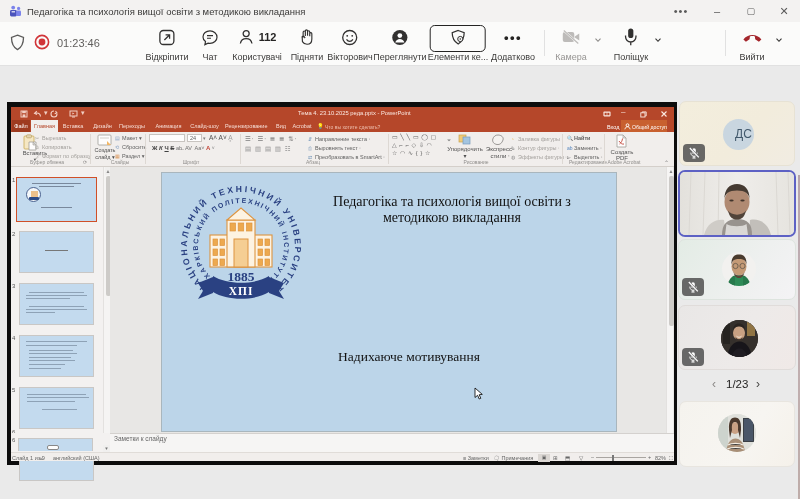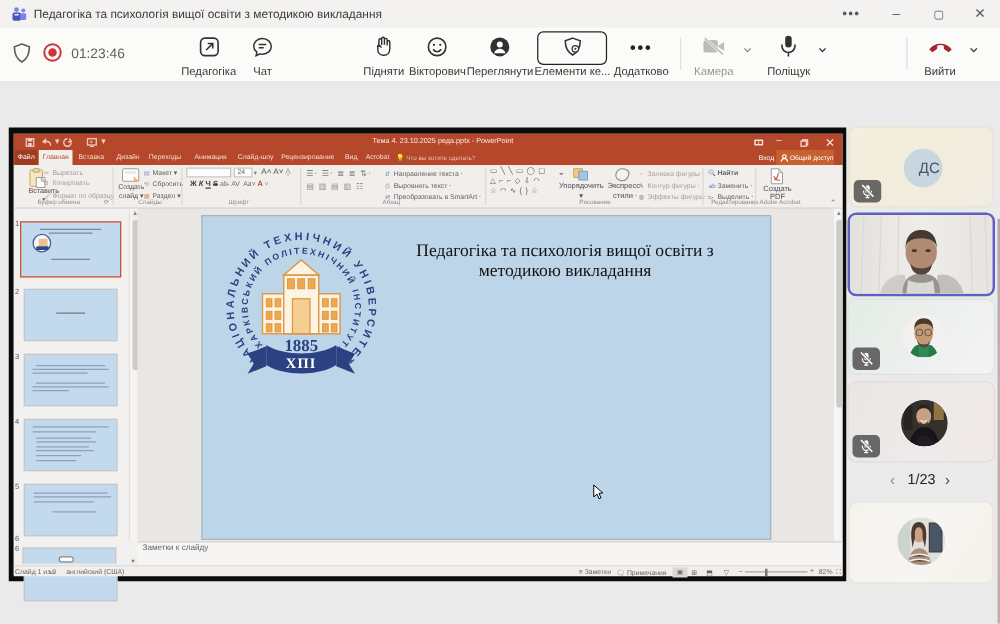--- a/index.html
+++ b/index.html
@@ -71,30 +71,40 @@
     </svg>
   <div style="position:absolute;left:57px;top:15px;font-size:11px;color:#605e5c;">01:23:46</div>
 
   <div class="tbtn" style="left:167px;">
       <div class="ic">
         <svg width="19" height="19" viewBox="0 0 19 19">
           <rect x="2.5" y="2.5" width="14" height="14" rx="3.5" fill="none" stroke="#323130" stroke-width="1.3"></rect>
           <path d="M7 12 L12 7 M8.2 6.8 H12.2 V10.8" fill="none" stroke="#323130" stroke-width="1.3"></path>
         </svg>
       </div>
-      <div class="lb">Педагогіка</div>
+      <div class="lb">Відкріпити</div>
     </div>
   <div class="tbtn" style="left:210px;">
       <div class="ic">
         <svg width="19" height="19" viewBox="0 0 19 19">
           <path d="M9.5 2.8 c-3.9 0 -7 2.7 -7 6.1 c0 1.9 1 3.6 2.5 4.7 l-.6 3 l3.2-1.5 c.6 .15 1.2 .2 1.9 .2 c3.9 0 7-2.7 7-6.1 s-3.1-6.4 -7-6.4z" fill="none" stroke="#323130" stroke-width="1.2"></path>
           <path d="M6.5 7.6 h6 M6.5 10.2 h4" stroke="#323130" stroke-width="1.1"></path>
         </svg>
       </div>
       <div class="lb">Чат</div>
+    </div>
+  <div class="tbtn" style="left:257px;">
+      <div class="ic">
+        <svg width="18" height="18" viewBox="0 0 18 18" style="margin-right:3px">
+          <circle cx="9" cy="5.6" r="3" fill="none" stroke="#323130" stroke-width="1.3"></circle>
+          <path d="M3.2 15.5 c.6-3.2 2.9-4.9 5.8-4.9 s5.2 1.7 5.8 4.9" fill="none" stroke="#323130" stroke-width="1.3"></path>
+        </svg>
+        <b style="font-size:11px;color:#252423;">112</b>
+      </div>
+      <div class="lb">Користувачі</div>
     </div>
   <div class="tbtn" style="left:307px;">
       <div class="ic">
         <svg width="18" height="18" viewBox="0 0 18 18">
           <path d="M5.5 9.5 V4.2 c0-1.6 2.2-1.6 2.2 0 V8 M7.7 7.8 V3 c0-1.6 2.2-1.6 2.2 0 v4.8 M9.9 7.8 V3.9 c0-1.6 2.2-1.6 2.2 0 v4 M12.1 8.3 v-2.6 c0-1.5 2.1-1.5 2.1 0 v5.2 c0 3.2-1.9 5.3-4.8 5.3 c-2.4 0-3.6-.9-4.6-2.6 L4.6 9.9 c-.8-1.3 1-2.4 1.9-1.2 l1 1.4" fill="none" stroke="#323130" stroke-width="1.15"></path>
         </svg>
       </div>
       <div class="lb">Підняти</div>
     </div>
   <div class="tbtn" style="left:350px;">
@@ -359,20 +369,21 @@
           <div class="tnum" style="top:262px;">6</div>
           <div class="thumb" style="left:8px;top:272px;width:75px;height:42px;"></div>
         </div>
         <div id="thumbscroll">
             <div style="position:absolute;left:1px;top:0;width:6px;height:8px;background:#f0efee;text-align:center;font-size:5px;color:#888;line-height:8px;">▲</div>
             <div style="position:absolute;left:1.5px;top:9px;width:5px;height:120px;background:#cdcbc8;border-radius:2px;"></div>
           </div>
         <div id="editor">
           <div id="slide">
             <div style="position:absolute;left:140px;top:20.5px;width:300px;text-align:center;font-family:'Liberation Serif',serif;font-size:14px;line-height:16px;color:#111;">Педагогіка та психологія вищої освіти з методикою викладання</div>
+            <div style="position:absolute;left:137px;top:176px;width:220px;text-align:center;font-family:'Liberation Serif',serif;font-size:13.5px;color:#111;">Надихаюче мотивування</div>
             <svg style="position:absolute;left:14px;top:8px" width="130" height="130" viewBox="0 0 130 130">
               <defs>
                 <path id="octop" d="M 38 111.77 A 54 54 0 1 1 92 111.77"></path>
                 <path id="ic2" d="M 43.5 102.2 A 43 43 0 1 1 86.5 102.2"></path>
               </defs>
               <text font-family="Liberation Sans" font-size="8.6" font-weight="bold" fill="#2a4182" letter-spacing="2.4"><textPath href="#octop" startOffset="50%" text-anchor="middle">НАЦІОНАЛЬНИЙ ТЕХНІЧНИЙ УНІВЕРСИТЕТ</textPath></text>
               <text font-family="Liberation Sans" font-size="6.9" font-weight="bold" fill="#2a4182" letter-spacing="1.7"><textPath href="#ic2" startOffset="50%" text-anchor="middle">«ХАРКІВСЬКИЙ ПОЛІТЕХНІЧНИЙ ІНСТИТУТ»</textPath></text>
 
               <g stroke="#dd9440" fill="#fdf3e2">
                 <rect x="34" y="54" width="62" height="32" stroke-width="1.1"></rect>

